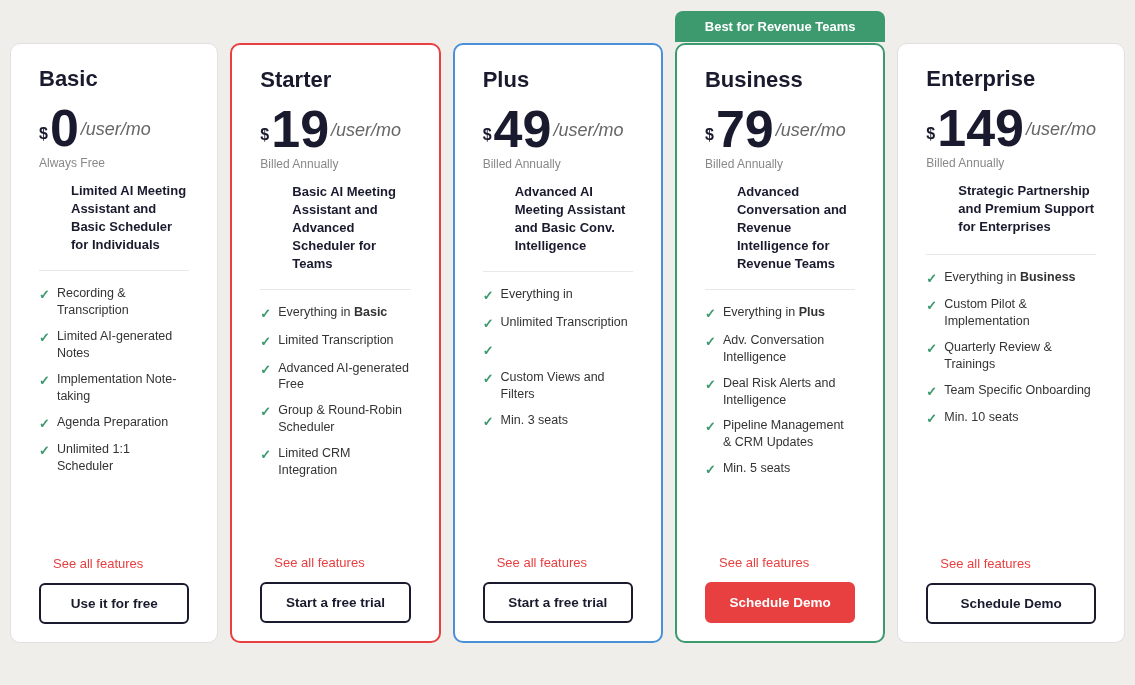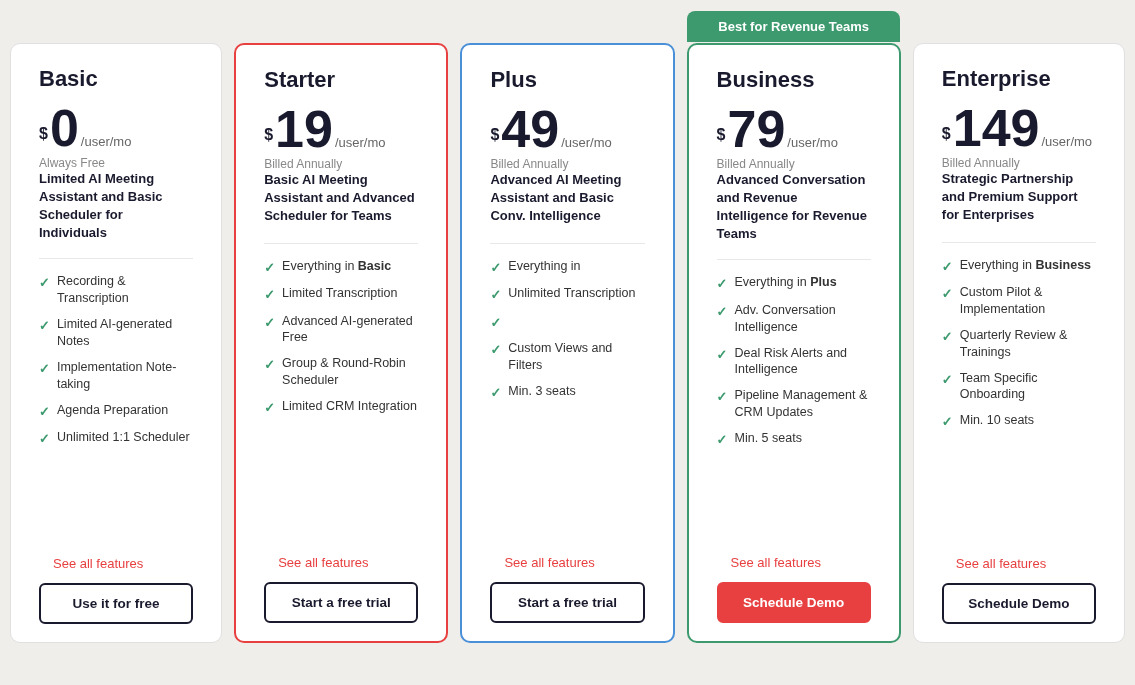--- a/index.html
+++ b/index.html
@@ -68,37 +68,39 @@
       margin-bottom: 12px;
       line-height: 1;
     }
     .price-amount {
       font-size: 52px;
       font-weight: 800;
       color: #1a1a2e;
       line-height: 1;
     }
     .price-per {
-      font-size: 13px;
+      font-size: 18px;
       color: #666;
-      margin-bottom: 6px;
+      margin-bottom: 16px;
       line-height: 1;
+      font-style: italic;
     }
     .billing-info {
       font-size: 12px;
       color: #888;
-      margin-bottom: 0;
+      margin-bottom: 12px;
     }
     .plan-description {
       font-size: 13px;
       font-weight: 700;
       color: #1a1a2e;
       margin-bottom: 16px;
       line-height: 1.4;
       min-height: 56px;
+      margin-left: 32px;
     }
     .divider {
       border: none;
       border-top: 1px solid #e8e8e8;
       margin-bottom: 14px;
     }
     .features-list {
       list-style: none;
       flex: 1;
       margin-bottom: 14px;

